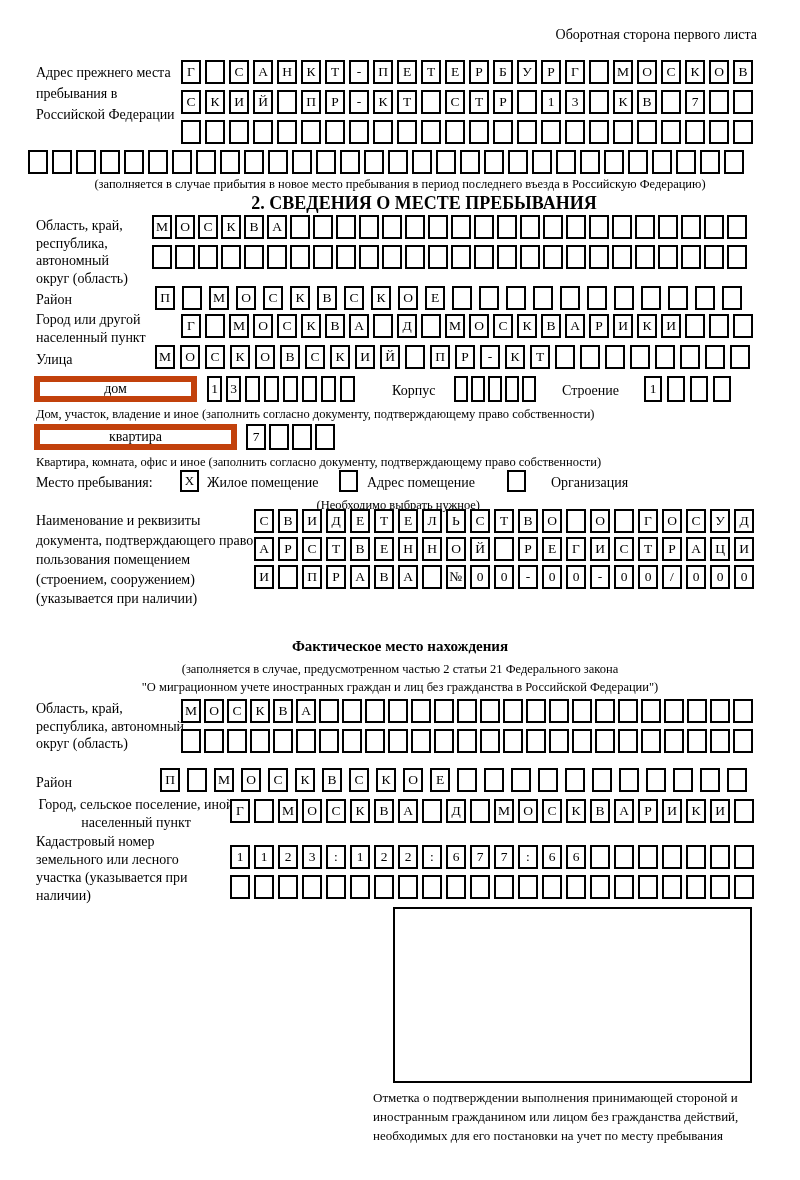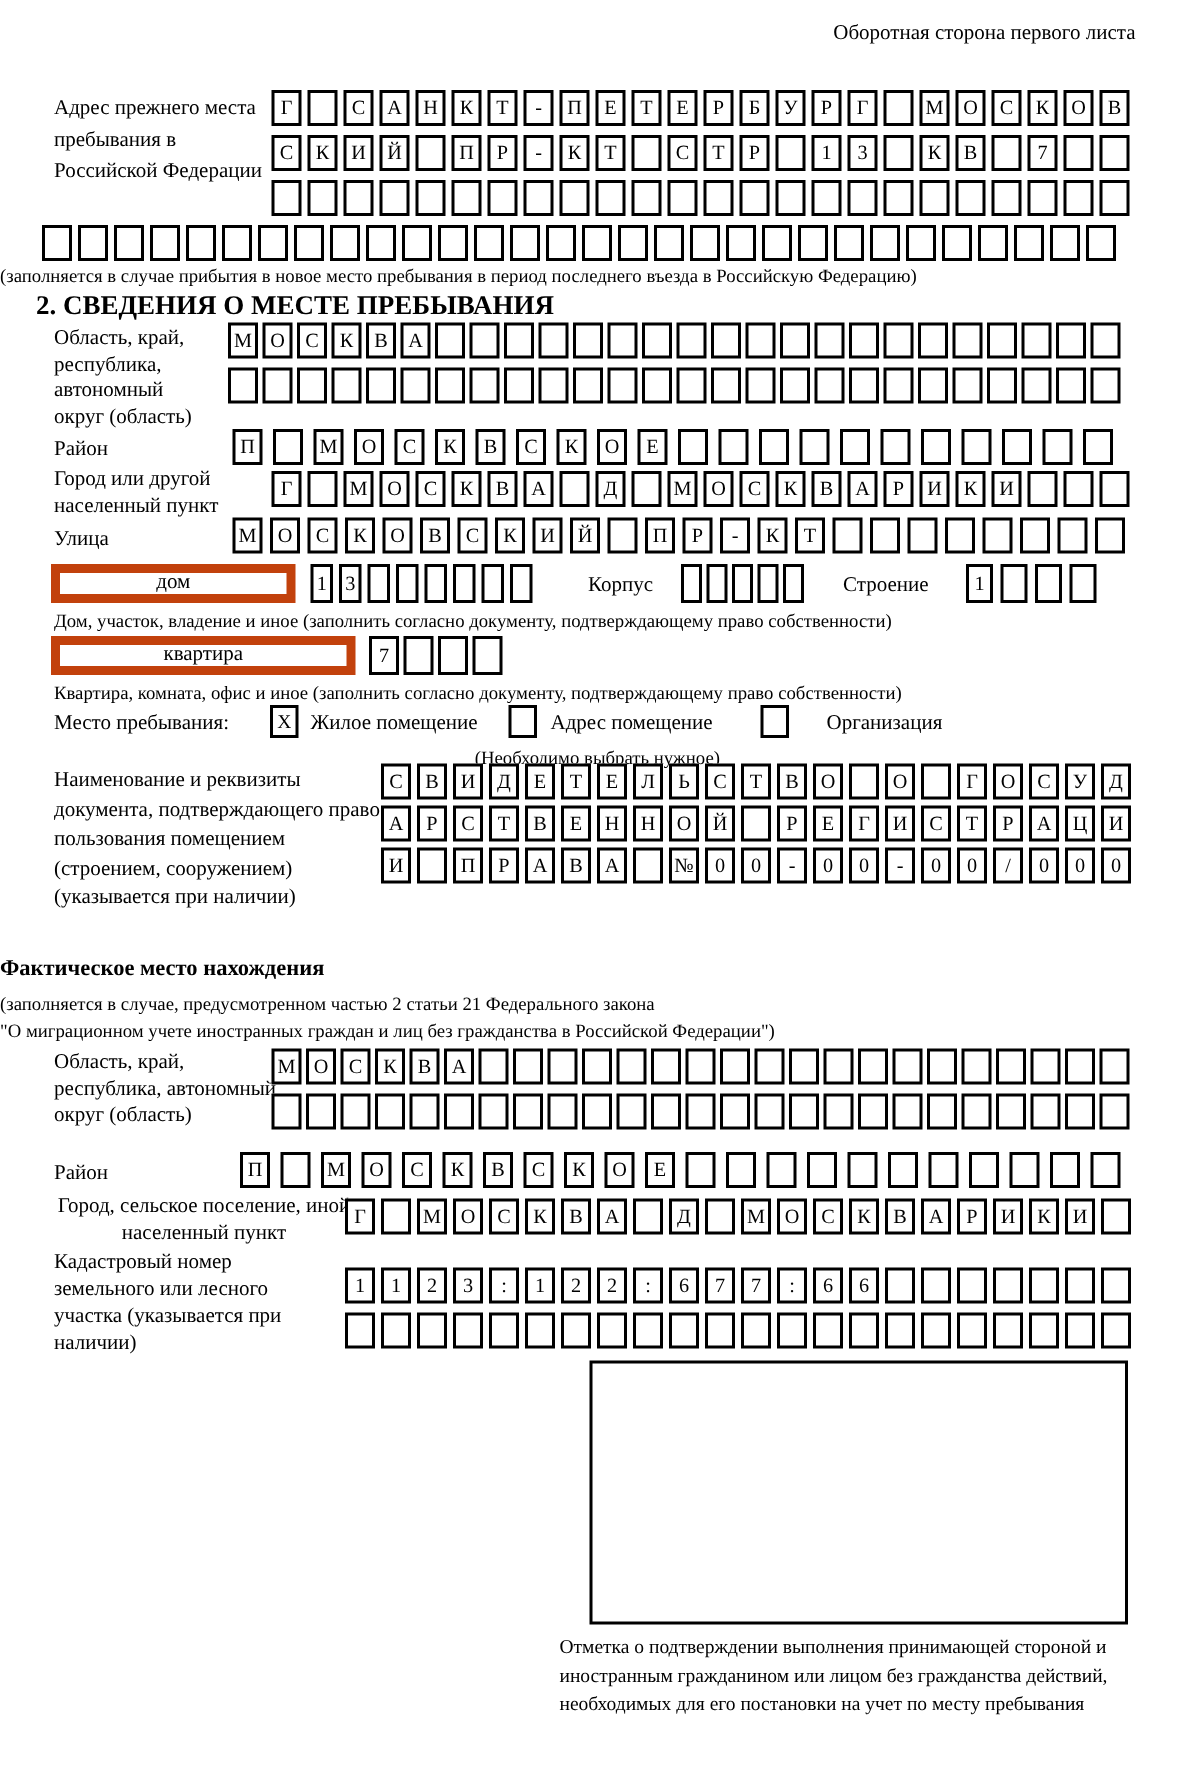--- a/index.html
+++ b/index.html
@@ -1,20 +1,20 @@
 <!DOCTYPE html>
 <html><head>
 <meta charset="utf-8">
 <style>
   html,body{margin:0;padding:0;background:#fff;}
   #page{position:relative;width:800px;height:1180px;background:#fff;color:#000;
         font-family:"Liberation Serif","DejaVu Serif",serif;overflow:hidden;}
   .lbl{position:absolute;font-size:14px;line-height:21px;}
   .cap{position:absolute;font-size:12.5px;line-height:16px;}
-  .center{left:0;width:800px;text-align:left;}
+  .center{left:0;width:800px;text-align:center;}
   .bold{font-weight:bold;}
   .cellrow{position:absolute;display:flex;}
   .cell{flex:none;width:20px;height:24px;border:2px solid #000;box-sizing:border-box;
         display:flex;align-items:center;justify-content:center;
         font-size:13.5px;line-height:1;background:#fff;}
   .g3{gap:3px}.g4{gap:4px}.g5{gap:5px}.g7{gap:7px}
   .narrow .cell{width:15px;height:26px}
   .xs .cell{width:14px;height:26px}
   .st .cell{width:18px;height:26px}
   .kv .cell{width:20px;height:26px}
@@ -22,21 +22,21 @@
         display:flex;align-items:center;justify-content:center;font-size:14px;background:#fff;}
   .checkbox{position:absolute;width:19px;height:22px;border:2px solid #000;box-sizing:border-box;
         display:flex;align-items:center;justify-content:center;font-size:13px;background:#fff;}
   .bigbox{position:absolute;border:2px solid #000;box-sizing:border-box;background:#fff;}
 </style>
 </head>
 <body>
 
 <div id="page">
 
-  <div class="lbl" style="top:12px;right:43px;">Оборотная сторона первого листа</div>
+  <div class="lbl" style="top:24px;right:43px;">Оборотная сторона первого листа</div>
 
   <div class="lbl" style="left:36px;top:62px;width:152px;">Адрес прежнего места пребывания в Российской Федерации</div>
   <div class="cellrow g4" style="left:181px;top:60px;">
       <span class="cell">Г</span>
       <span class="cell"></span>
       <span class="cell">С</span>
       <span class="cell">А</span>
       <span class="cell">Н</span>
       <span class="cell">К</span>
       <span class="cell">Т</span>

